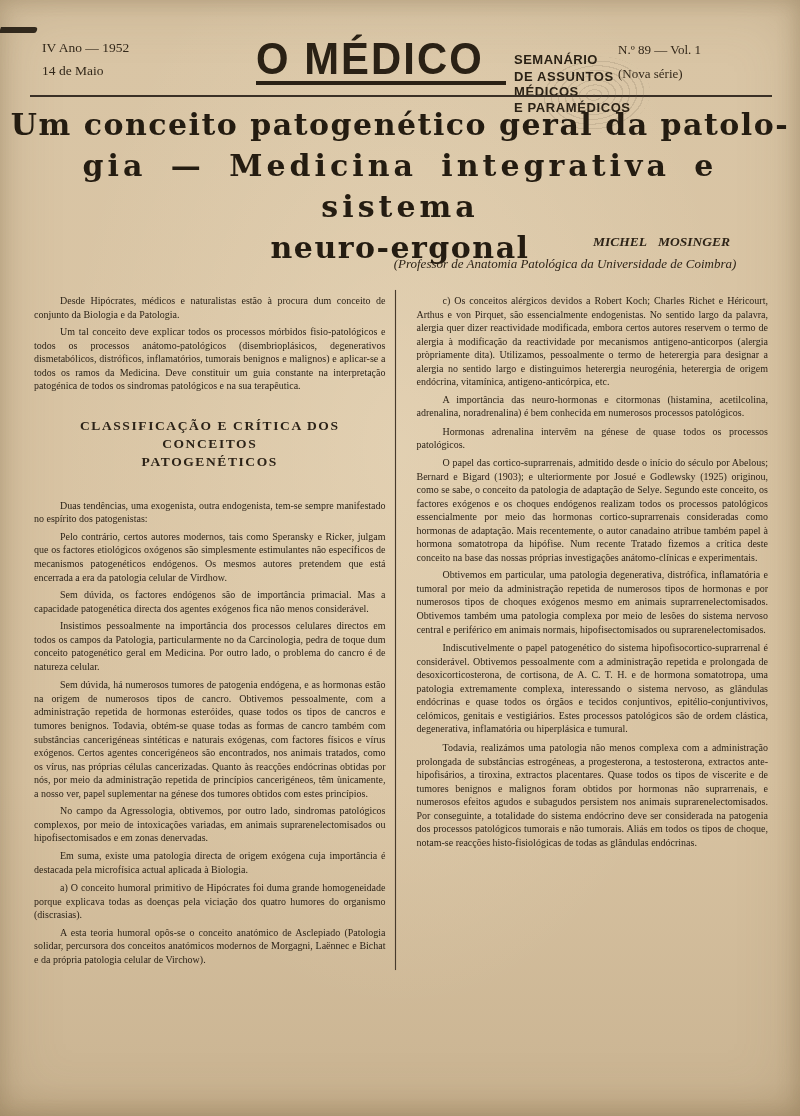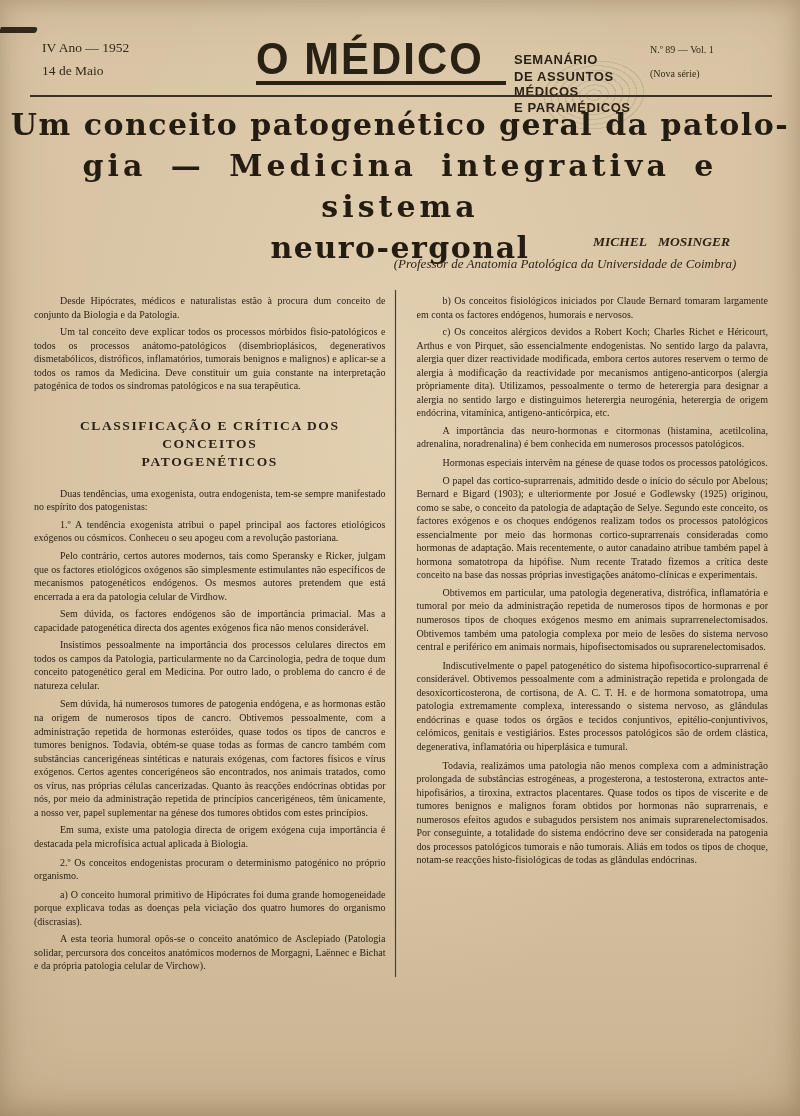--- a/index.html
+++ b/index.html
@@ -14,21 +14,21 @@
       radial-gradient(ellipse at 50% 40%, rgba(255,244,220,0.25), rgba(0,0,0,0) 60%),
       linear-gradient(180deg,#d9c5a5 0%, #d8c3a2 70%, #cbb593 97%, #c2ab88 100%);
     background-color:#d8c3a2;
     color:#2e2418;
     box-shadow:inset 0 0 60px rgba(120,95,60,0.25), inset -6px 0 18px rgba(110,88,55,0.18), inset 6px 0 18px rgba(110,88,55,0.12);
   }
   
   .masthead{position:absolute;top:0;left:0;width:800px;height:108px;}
   .edge-mark{position:absolute;top:27px;left:0;width:37px;height:6px;background:#241c12;transform:skewX(-18deg);border-radius:0 3px 2px 0;opacity:.92;}
   .issue-left{position:absolute;left:42px;top:36px;font-size:13.5px;line-height:23px;color:#33281a;}
-  .issue-right{position:absolute;left:650px;top:38px;font-size:10px;line-height:24px;color:#33281a;}
+  .issue-right{position:absolute;left:618px;top:38px;font-size:13px;line-height:24px;color:#33281a;}
   .logo{position:absolute;left:256px;top:34px;width:395px;height:60px;}
   .logo-text{
     font-family:"Liberation Sans","DejaVu Sans",sans-serif;
     font-weight:bold;font-size:41px;letter-spacing:2px;color:#2a2115;
     transform:scale(1.02,1.08);transform-origin:left top;white-space:nowrap;
   }
   .logo-underline{position:absolute;left:0px;top:47px;width:250px;height:4px;background:#2a2115;}
   .tagline{position:absolute;left:256px;top:3px;font-family:"Liberation Sans","DejaVu Sans",sans-serif;color:#2a2115;margin-top:12px;}
   .tag1{font-weight:bold;font-size:13px;letter-spacing:.5px;}
   .tag2,.tag3{font-weight:bold;font-size:13px;letter-spacing:.6px;margin-top:1.5px;}
@@ -47,21 +47,21 @@
     font-style:italic;font-weight:bold;font-size:13.5px;word-spacing:8px;color:#2e2418;}
   .affiliation{position:absolute;top:256px;left:345px;width:440px;text-align:center;
     font-style:italic;font-size:13px;color:#2e2418;}
   
   .columns{position:absolute;top:290px;left:30px;width:742px;display:flex;}
   .col{width:362px;}
   .col-right{margin-left:16px;}
   .divider{width:2px;background:#473b2d;margin-left:5px;box-shadow:0 0 1px rgba(71,59,45,.6);}
   .para{margin:4px;font-size:10px;line-height:13.55px;text-align:justify;text-indent:26px;color:#2c2318;}
   .para.gap{margin-top:5px;}
-  .sec-head{margin:24px 0 16px 0;text-align:center;font-weight:bold;font-size:13.5px;
+  .sec-head{margin:24px 0 28px 0;text-align:center;font-weight:bold;font-size:13.5px;
     letter-spacing:1.6px;line-height:18px;color:#2c2318;}
 </style>
 </head>
 <body>
 
 <div class="page">
 
   <div class="masthead">
     <div class="edge-mark"></div>
     <div class="issue-left">
@@ -92,36 +92,34 @@
     </div>
   <div class="author">MICHEL MOSINGER</div>
   <div class="affiliation">(Professor de Anatomia Patológica da Universidade de Coimbra)</div>
 
   <div class="columns">
     <div class="col col-left" id="col-left">
         <p class="para">Desde Hipócrates, médicos e naturalistas estão à procura dum conceito de conjunto da Biologia e da Patologia.</p>
         <p class="para">Um tal conceito deve explicar todos os processos mórbidos fisio-patológicos e todos os processos anátomo-patológicos (disembrioplásicos, degenerativos dismetabólicos, distróficos, inflamatórios, tumorais benignos e malignos) e aplicar-se a todos os ramos da Medicina. Deve constituir um guia constante na interpretação patogénica de todos os sindromas patológicos e na sua terapêutica.</p>
         <h2 class="sec-head">CLASSIFICAÇÃO E CRÍTICA DOS CONCEITOS<br>PATOGENÉTICOS</h2>
         <p class="para">Duas tendências, uma exogenista, outra endogenista, tem-se sempre manifestado no espírito dos patogenistas:</p>
-        <p class="para">1.º  A tendência exogenista atribui o papel principal aos factores etiológicos exógenos ou cósmicos. Conheceu o seu apogeu com a revolução pastoriana.</p>
         <p class="para">Pelo contrário, certos autores modernos, tais como Speransky e Ricker, julgam que os factores etiológicos oxógenos são simplesmente estimulantes não específicos de mecanismos patogenéticos endógenos. Os mesmos autores pretendem que está encerrada a era da patologia celular de Virdhow.</p>
         <p class="para">Sem dúvida, os factores endógenos são de importância primacial. Mas a capacidade patogenética directa dos agentes exógenos fica não menos considerável.</p>
         <p class="para">Insistimos pessoalmente na importância dos processos celulares directos em todos os campos da Patologia, particularmente no da Carcinologia, pedra de toque dum conceito patogenético geral em Medicina. Por outro lado, o problema do cancro é de natureza celular.</p>
         <p class="para gap">Sem dúvida, há numerosos tumores de patogenia endógena, e as hormonas estão na origem de numerosos tipos de cancro. Obtivemos pessoalmente, com a administração repetida de hormonas esteróides, quase todos os tipos de cancros e tumores benignos. Todavia, obtém-se quase todas as formas de cancro também com substâncias cancerigéneas sintéticas e naturais exógenas, com factores físicos e vírus exógenos. Certos agentes concerigéneos são encontrados, nos animais tratados, como os vírus, nas próprias células cancerizadas. Quanto às reacções endócrinas obtidas por nós, por meio da administração repetida de princípios cancerigéneos, têm ùnicamente, a nosso ver, papel suplementar na génese dos tumores obtidos com estes princípios.</p>
+        <p class="para">No campo da Agressologia, obtivemos, por outro lado, sindromas patológicos complexos, por meio de intoxicações variadas, em animais suprarenelectomisados ou hipofisectomisados e em zonas denervadas.</p>
         <p class="para">Em suma, existe uma patologia directa de origem exógena cuja importância é destacada pela microfísica actual aplicada à Biologia.</p>
-        <p class="para gap">2.º  Os conceitos endogenistas procuram o determinismo patogénico no próprio organismo.</p>
         <p class="para gap">a)  O conceito humoral primitivo de Hipócrates foi duma grande homogeneidade porque explicava todas as doenças pela viciação dos quatro humores do organismo (discrasias).</p>
         <p class="para">A esta teoria humoral opôs-se o conceito anatómico de Asclepiado (Patologia solidar, percursora dos conceitos anatómicos modernos de Morgagni, Laënnec e Bichat e da própria patologia celular de Virchow).</p>
       </div>
     <div class="divider"></div>
     <div class="col col-right" id="col-right">
-        <p class="para">b)  Os conceitos fisiológicos iniciados por Claude Bernard tomaram largamente em conta os factores endógenos, humorais e nervosos.</p>
         <p class="para">c)  Os conceitos alérgicos devidos a Robert Koch; Charles Richet e Héricourt, Arthus e von Pirquet, são essencialmente endogenistas. No sentido largo da palavra, alergia quer dizer reactividade modificada, embora certos autores reservem o termo de alergia à modificação da reactividade por mecanismos antigeno-anticorpos (alergia pròpriamente dita). Utilizamos, pessoalmente o termo de heterergia para designar a alergia no sentido largo e distinguimos heterergia neurogénia, heterergia de origem endócrina, vitamínica, antigeno-anticórpica, etc.</p>
         <p class="para">A importância das neuro-hormonas e citormonas (histamina, acetilcolina, adrenalina, noradrenalina) é bem conhecida em numerosos processos patológicos.</p>
-        <p class="para gap">Hormonas especiais intervêm na génese de quase todos os processos patológicos.</p>
+        <p class="para gap">Hormonas adrenalina intervêm na génese de quase todos os processos patológicos.</p>
         <p class="para">O papel das cortico-suprarrenais, admitido desde o início do século por Abelous; Bernard e Bigard (1903); e ulteriormente por Josué e Godlewsky (1925) originou, como se sabe, o conceito da patologia de adaptação de Selye. Segundo este conceito, os factores exógenos e os choques endógenos realizam todos os processos patológicos essencialmente por meio das hormonas cortico-suprarrenais consideradas como hormonas de adaptação. Mais recentemente, o autor canadaino atribue também papel à hormona somatotropa da hipófise. Num recente Tratado fizemos a crítica deste conceito na base das nossas próprias investigações anátomo-clínicas e experimentais.</p>
         <p class="para">Obtivemos em particular, uma patologia degenerativa, distrófica, inflamatória e tumoral por meio da administração repetida de numerosos tipos de hormonas e por numerosos tipos de choques exógenos mesmo em animais suprarrenelectomisados. Obtivemos também uma patologia complexa por meio de lesões do sistema nervoso central e periférico em animais normais, hipofisectomisados ou suprarenelectomisados.</p>
         <p class="para gap">Indiscutivelmente o papel patogenético do sistema hipofisocortico-suprarrenal é considerável. Obtivemos pessoalmente com a administração repetida e prolongada de desoxicorticosterona, de cortisona, de A. C. T. H. e de hormona somatotropa, uma patologia extremamente complexa, interessando o sistema nervoso, as glândulas endócrinas e quase todos os órgãos e tecidos conjuntivos, epitélio-conjuntivivos, celómicos, genitais e vestigiários. Estes processos patológicos são de ordem clástica, degenerativa, inflamatória ou hiperplásica e tumural.</p>
         <p class="para gap">Todavia, realizámos uma patologia não menos complexa com a administração prolongada de substâncias estrogéneas, a progesterona, a testosterona, extractos ante-hipofisários, a tiroxina, extractos placentares. Quase todos os tipos de viscerite e de tumores benignos e malignos foram obtidos por hormonas não suprarrenais, e numerosos efeitos agudos e subagudos persistem nos animais suprarenelectomisados. Por conseguinte, a totalidade do sistema endócrino deve ser considerada na patogenia dos processos patológicos tumorais e não tumorais. Aliás em todos os tipos de choque, notam-se reacções histo-fisiológicas de todas as glândulas endócrinas.</p>
       </div>
   </div>
 
 </div>
 
 </body></html>

